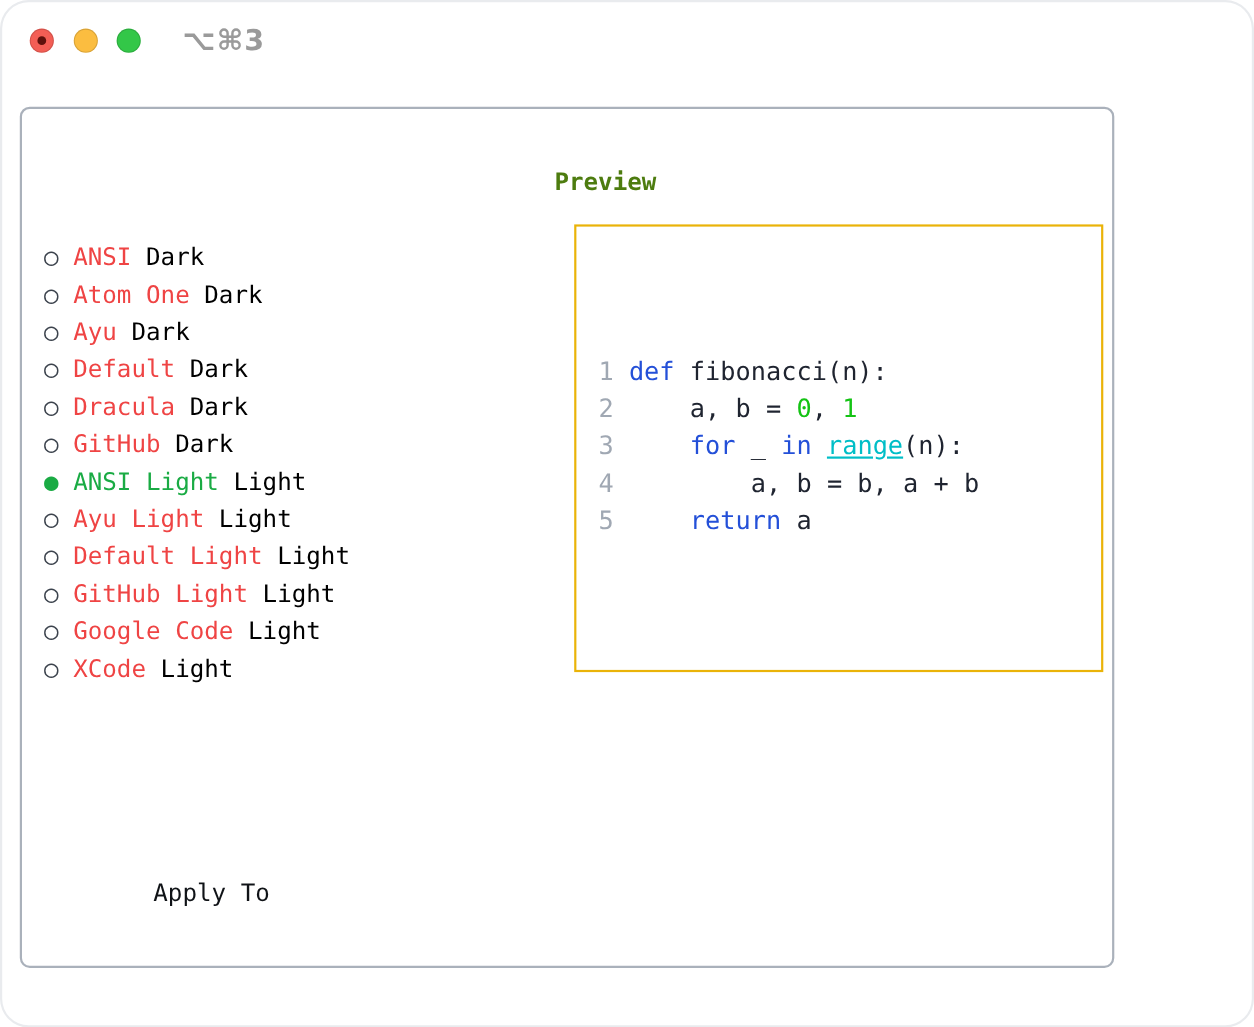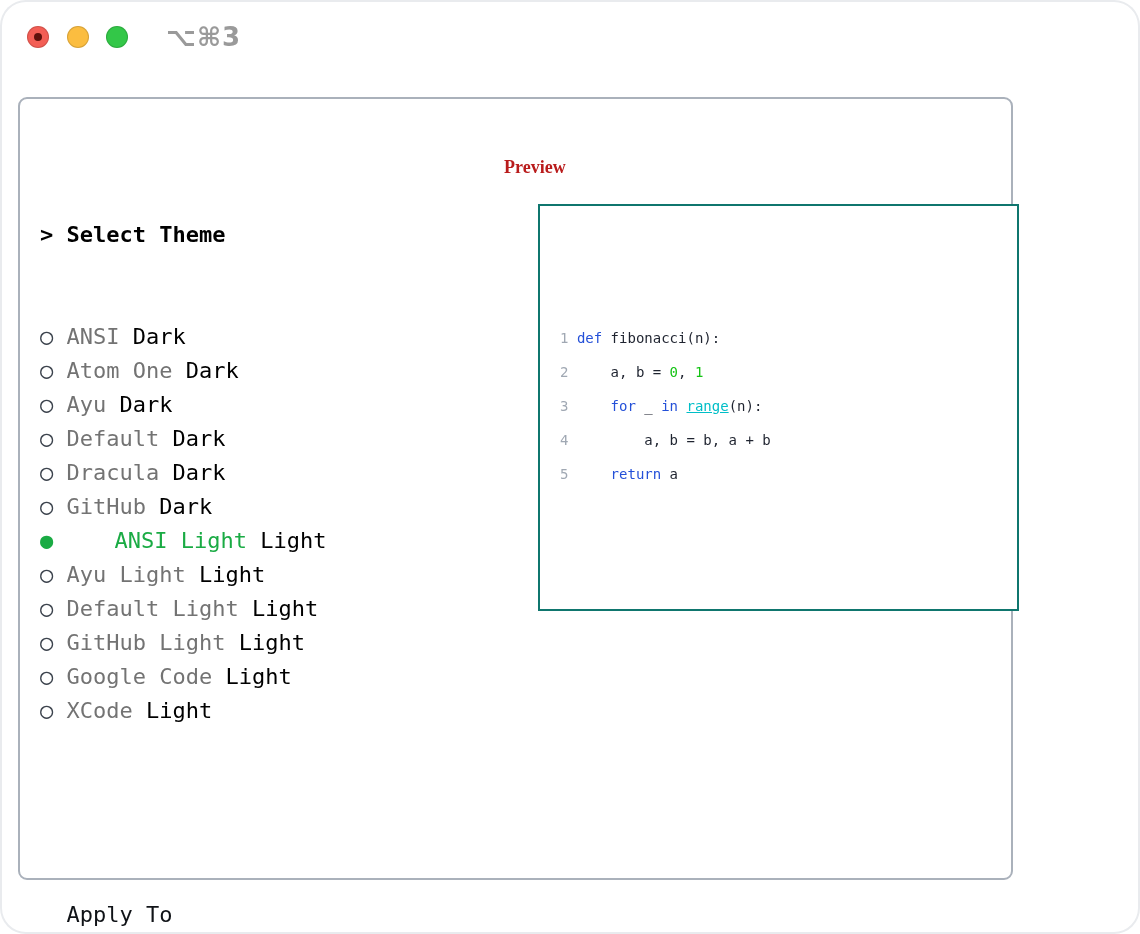--- a/index.html
+++ b/index.html
@@ -67,47 +67,46 @@
     top: 51px;
     font-size: 22px;
     line-height: 34px;
     white-space: pre;
     color: #252b33;
   }
   .row { height: 34px; }
   .title-row { font-weight: bold; color: #000000; }
   .radio { color: #3c434d; }
   .radio.sel { color: #1aab44; }
-  .name { color: #737373; }
-  .name.sel { color: #1aab44; margin-left: 48px; }
+  .name { color: #ef4444; }
+  .name.sel { color: #1aab44; }
   .variant { color: #000000; }
-  .apply-title { color: #101317; padding-left: 2ch; }
+  .apply-title { color: #101317; padding-left: 2ch; text-align: center; }
   
   .preview-title {
     position: absolute;
     left: 484px;
     top: 51px;
     height: 34px;
     line-height: 34px;
-    font-size: 18px;
+    font-size: 22px;
     font-weight: bold;
-    color: #b91c1c;
-    font-family: Liberation Serif, serif;
+    color: #4d7c0f;
   }
   .preview-box {
     position: absolute;
-    left: 518px;
+    left: 502px;
     top: 105px;
     width: 481px;
     height: 407px;
     box-sizing: border-box;
-    border: 2px solid #0f766e;
+    border: 2px solid #eab308;
     background: #ffffff;
     padding: 47px 0 0 20px;
-    font-size: 14px;
+    font-size: 23px;
     line-height: 34px;
     white-space: pre;
     overflow: hidden;
   }
   .pline { height: 34px; }
   .ln { color: #a0a8b3; }
   .tok-plain   { color: #1f2430; }
   .tok-keyword { color: #2450d8; }
   .tok-builtin { color: #00bec7; text-decoration: underline; }
   .tok-number  { color: #14c314; }
@@ -120,21 +119,20 @@
   <span class="tl tl-red">
       <span class="dot"></span>
     </span>
   <span class="tl tl-yellow"></span>
   <span class="tl tl-green"></span>
   <span class="shortcut">⌥⌘3</span>
 
   <div class="panel">
 
     <div class="left-col">
-      <div class="row title-row"><span class="prefix">&gt;</span><span> </span><span>Select Theme</span></div>
       <div id="theme-list"><div class="row theme-row"><span class="radio">○</span> <span class="name">ANSI</span> <span class="variant">Dark</span></div><div class="row theme-row"><span class="radio">○</span> <span class="name">Atom One</span> <span class="variant">Dark</span></div><div class="row theme-row"><span class="radio">○</span> <span class="name">Ayu</span> <span class="variant">Dark</span></div><div class="row theme-row"><span class="radio">○</span> <span class="name">Default</span> <span class="variant">Dark</span></div><div class="row theme-row"><span class="radio">○</span> <span class="name">Dracula</span> <span class="variant">Dark</span></div><div class="row theme-row"><span class="radio">○</span> <span class="name">GitHub</span> <span class="variant">Dark</span></div><div class="row theme-row"><span class="radio sel">●</span> <span class="name sel">ANSI Light</span> <span class="variant">Light</span></div><div class="row theme-row"><span class="radio">○</span> <span class="name">Ayu Light</span> <span class="variant">Light</span></div><div class="row theme-row"><span class="radio">○</span> <span class="name">Default Light</span> <span class="variant">Light</span></div><div class="row theme-row"><span class="radio">○</span> <span class="name">GitHub Light</span> <span class="variant">Light</span></div><div class="row theme-row"><span class="radio">○</span> <span class="name">Google Code</span> <span class="variant">Light</span></div><div class="row theme-row"><span class="radio">○</span> <span class="name">XCode</span> <span class="variant">Light</span></div></div>
       <div class="row"></div>
       <div class="row apply-title">Apply To</div>
       
       
       
       
     </div>
 
     <div class="preview-title">Preview</div>

